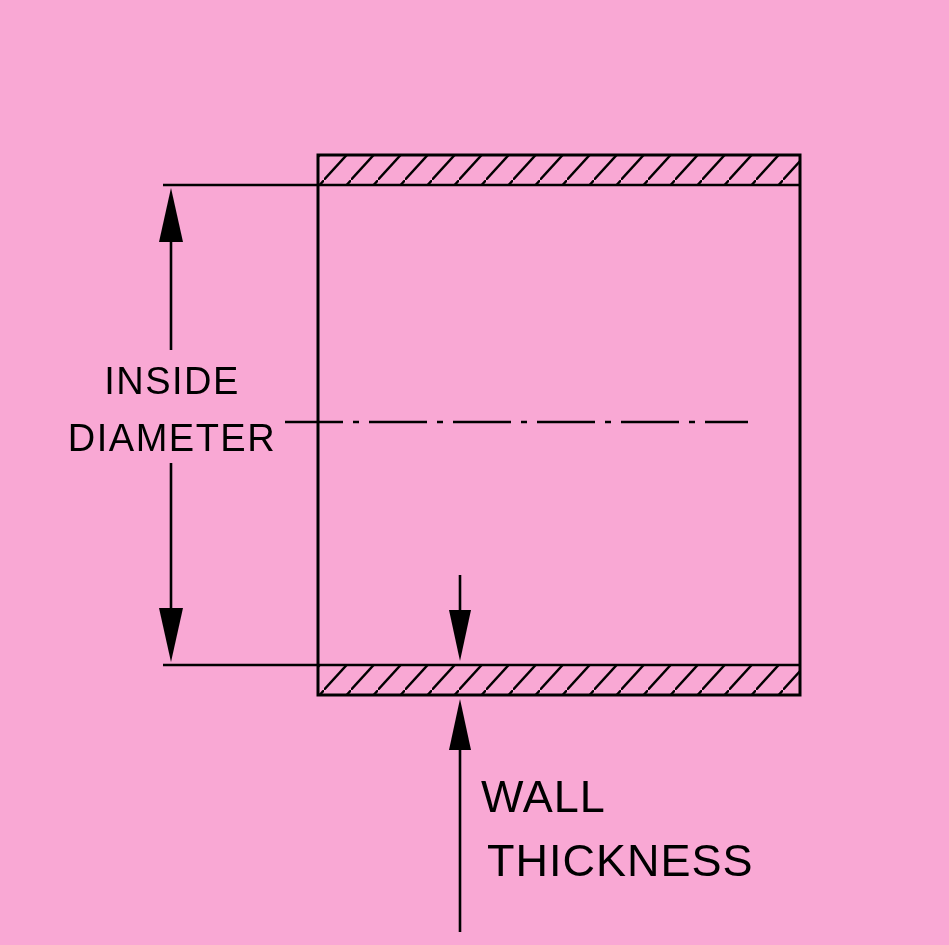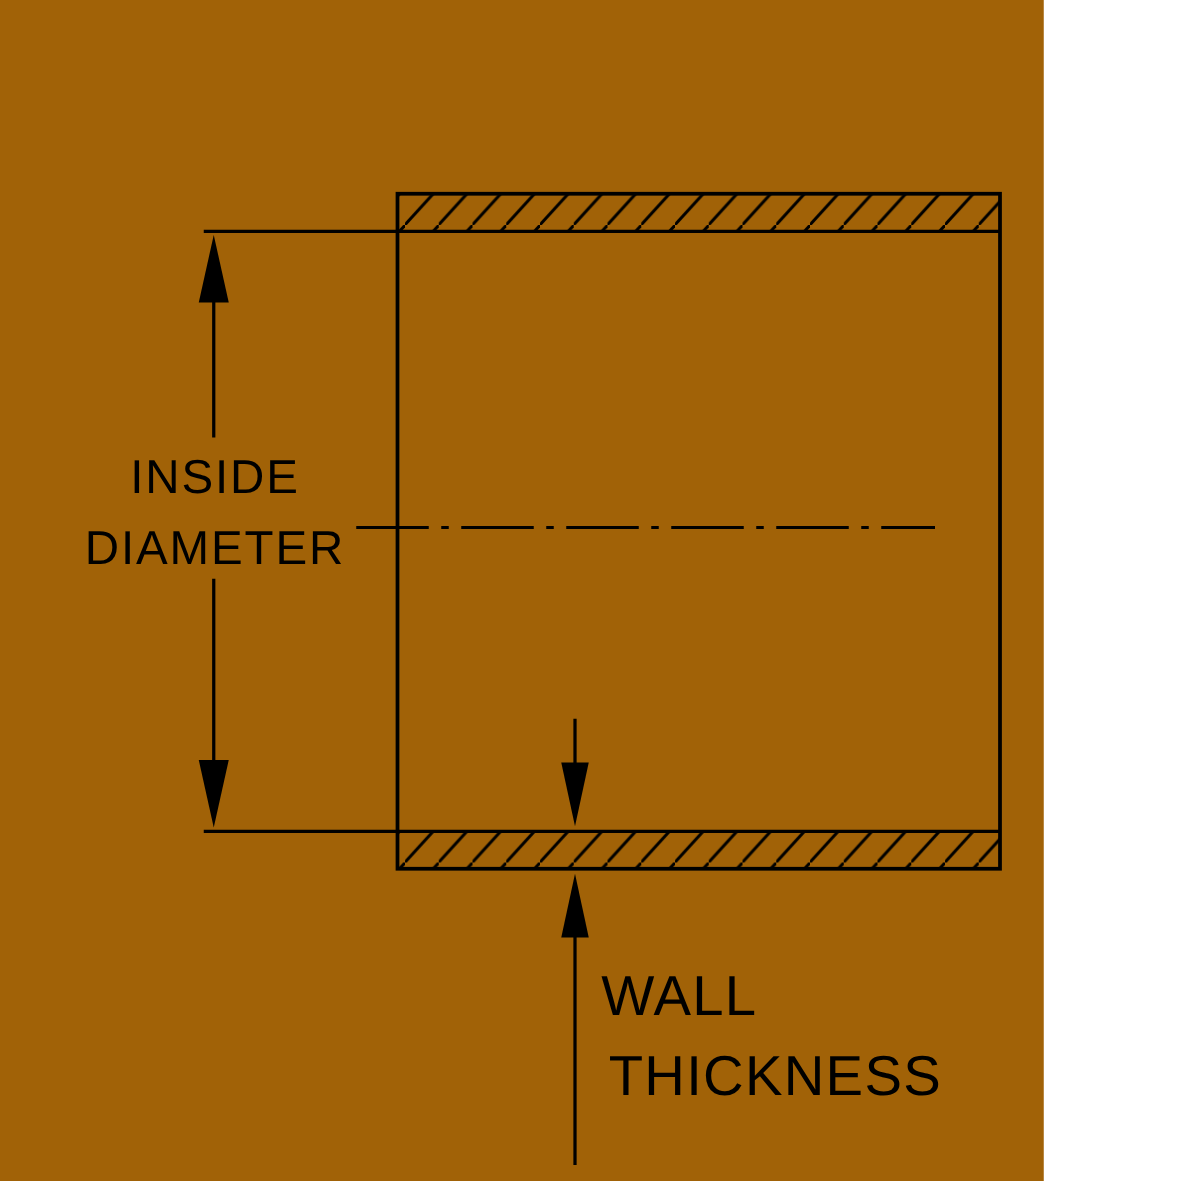--- a/index.html
+++ b/index.html
@@ -2,23 +2,23 @@
 <html><head>
 <meta charset="utf-8">
 <style>
   html, body {
     margin: 0;
     padding: 0;
     background: #ffffff;
   }
   .page {
     position: relative;
-    width: 835px;
+    width: 949px;
     height: 945px;
-    background: #a16207;
+    background: #f9a8d4;
     overflow: hidden;
     font-family: "Liberation Sans", sans-serif;
   }
   svg text {
     font-family: "Liberation Sans", sans-serif;
     fill: #000000;
   }
   .dim-label {
     font-size: 38px;
     letter-spacing: 1.5px;

